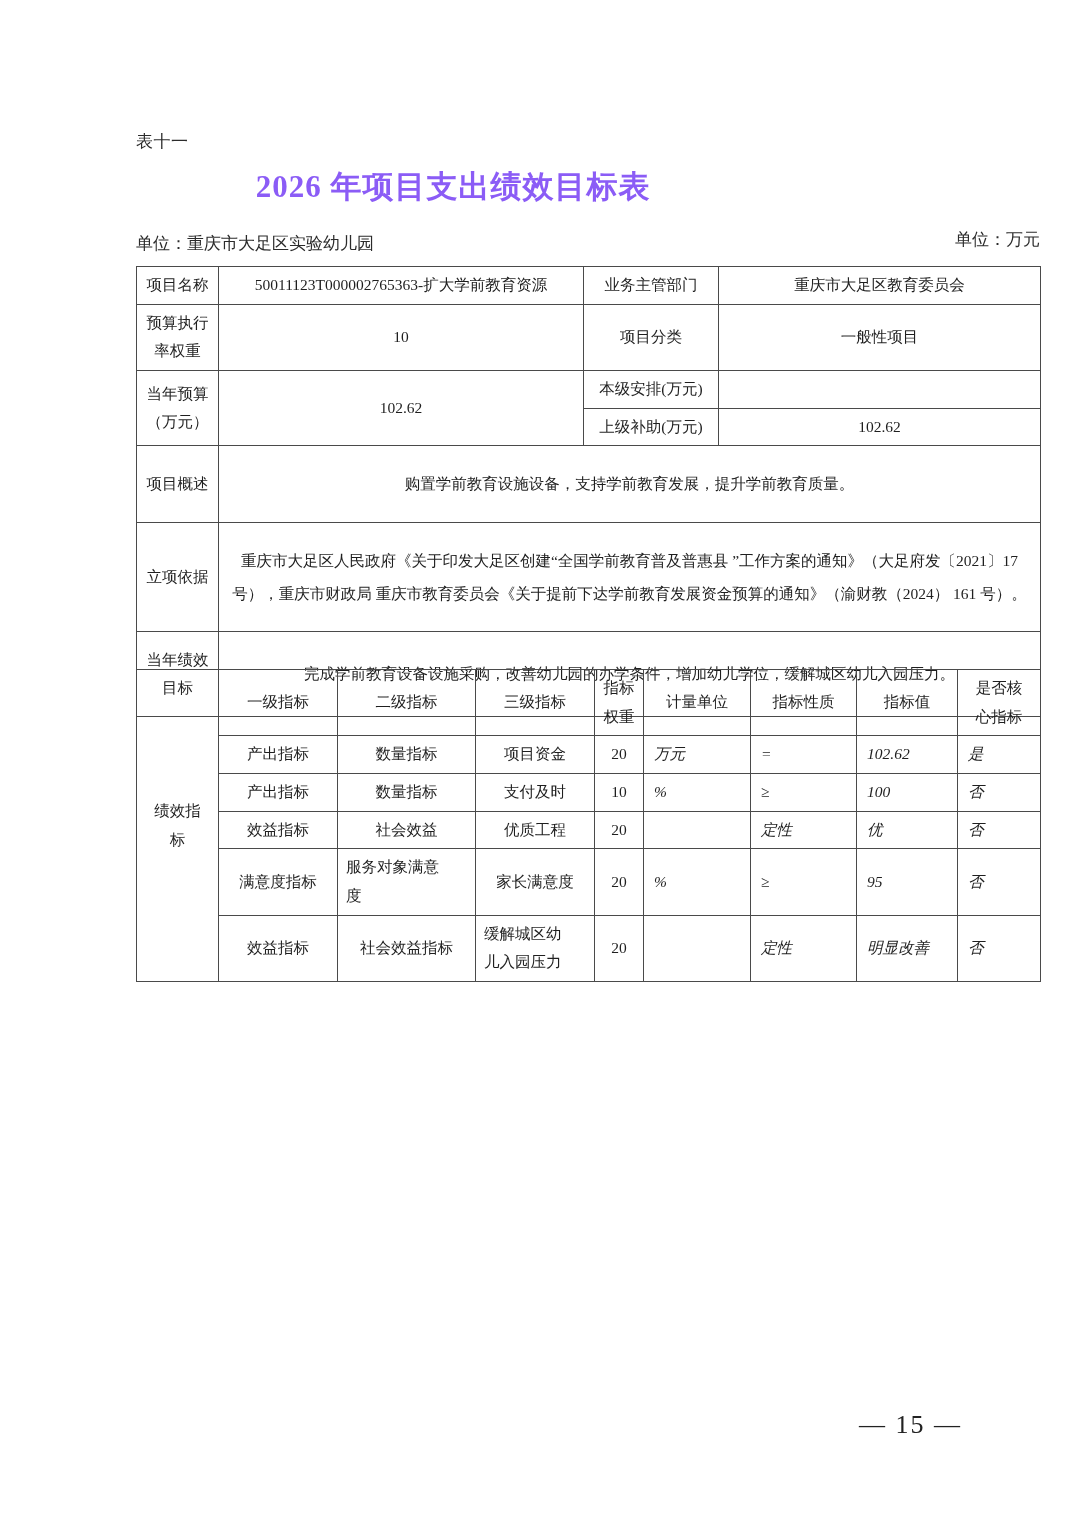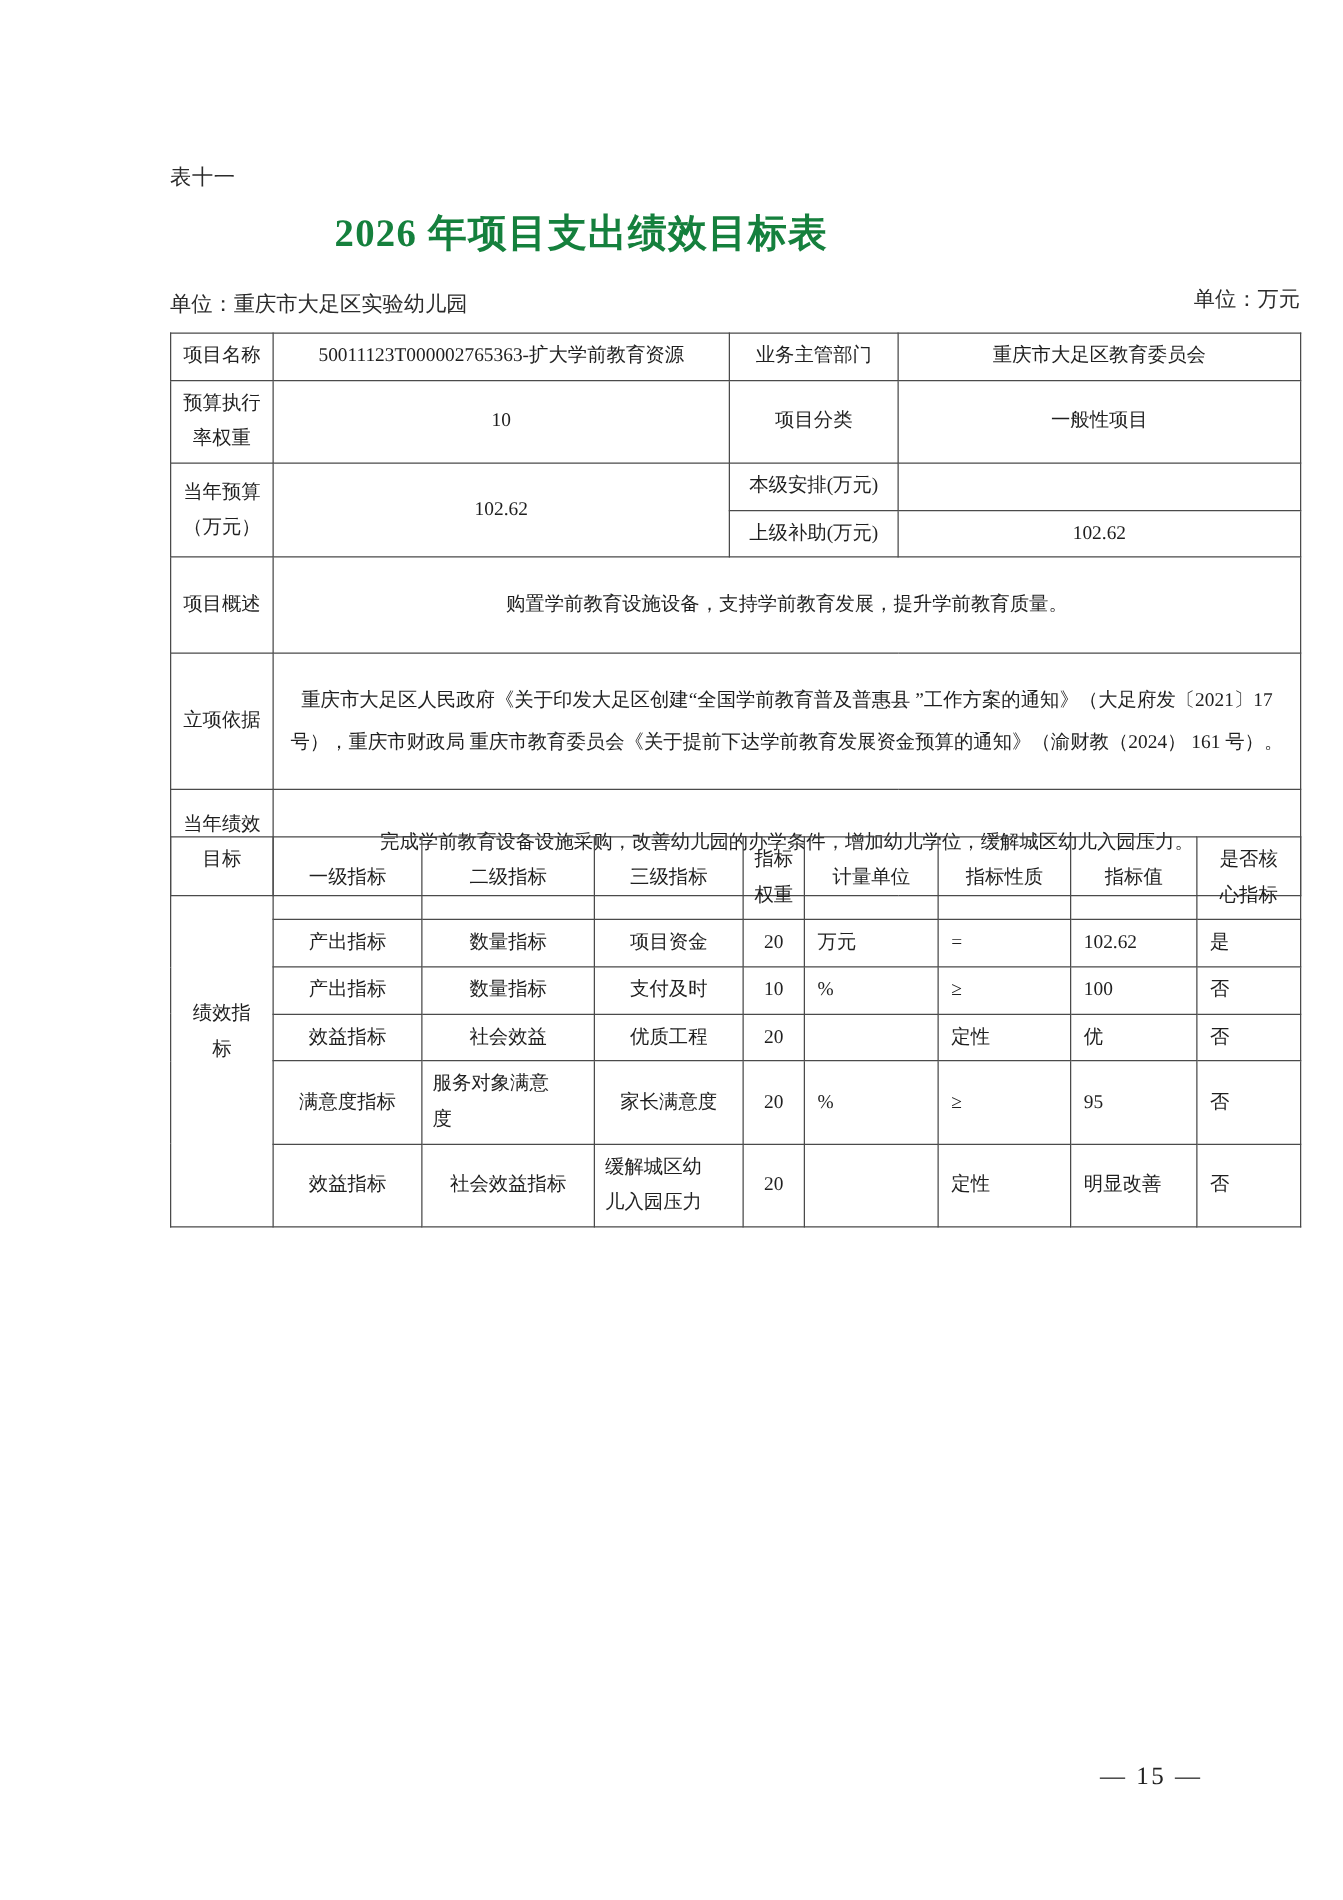--- a/index.html
+++ b/index.html
@@ -34,22 +34,21 @@
   }
   .doc-title {
     position: absolute;
     left: 0;
     top: 166px;
     width: 906px;
     text-align: center;
     font-size: 31px;
     font-weight: bold;
     letter-spacing: 1px;
-    color: #15803d;
-    padding-left: 12px;
+    color: #8b5cf6;
   }
   .unit-left {
     position: absolute;
     left: 136px;
     top: 232px;
     font-size: 17px;
     color: #2b2b2b;
   }
   .unit-right {
     position: absolute;
@@ -96,34 +95,35 @@
   .indicator-row td {
     text-align: center;
     font-size: 15.5px;
     line-height: 1.45;
     padding: 10px 3px;
   }
   .indicator-row td.unit-cell,
   .indicator-row td.nature-cell {
     text-align: left;
     padding-left: 10px;
+    font-style: italic;
   }
   .vlabel {
     text-align: center;
     font-size: 15.5px;
     line-height: 1.85;
   }
   .narrow { font-size: 14px; }
 
   
   .page-num {
     position: absolute;
     right: 112px;
     top: 1410px;
-    font-size: 20px;
+    font-size: 26px;
     letter-spacing: 2px;
     color: #222;
   }
 </style>
 </head>
 <body>
 
 <div class="page">
 
   <div class="table-no">表十一</div>

